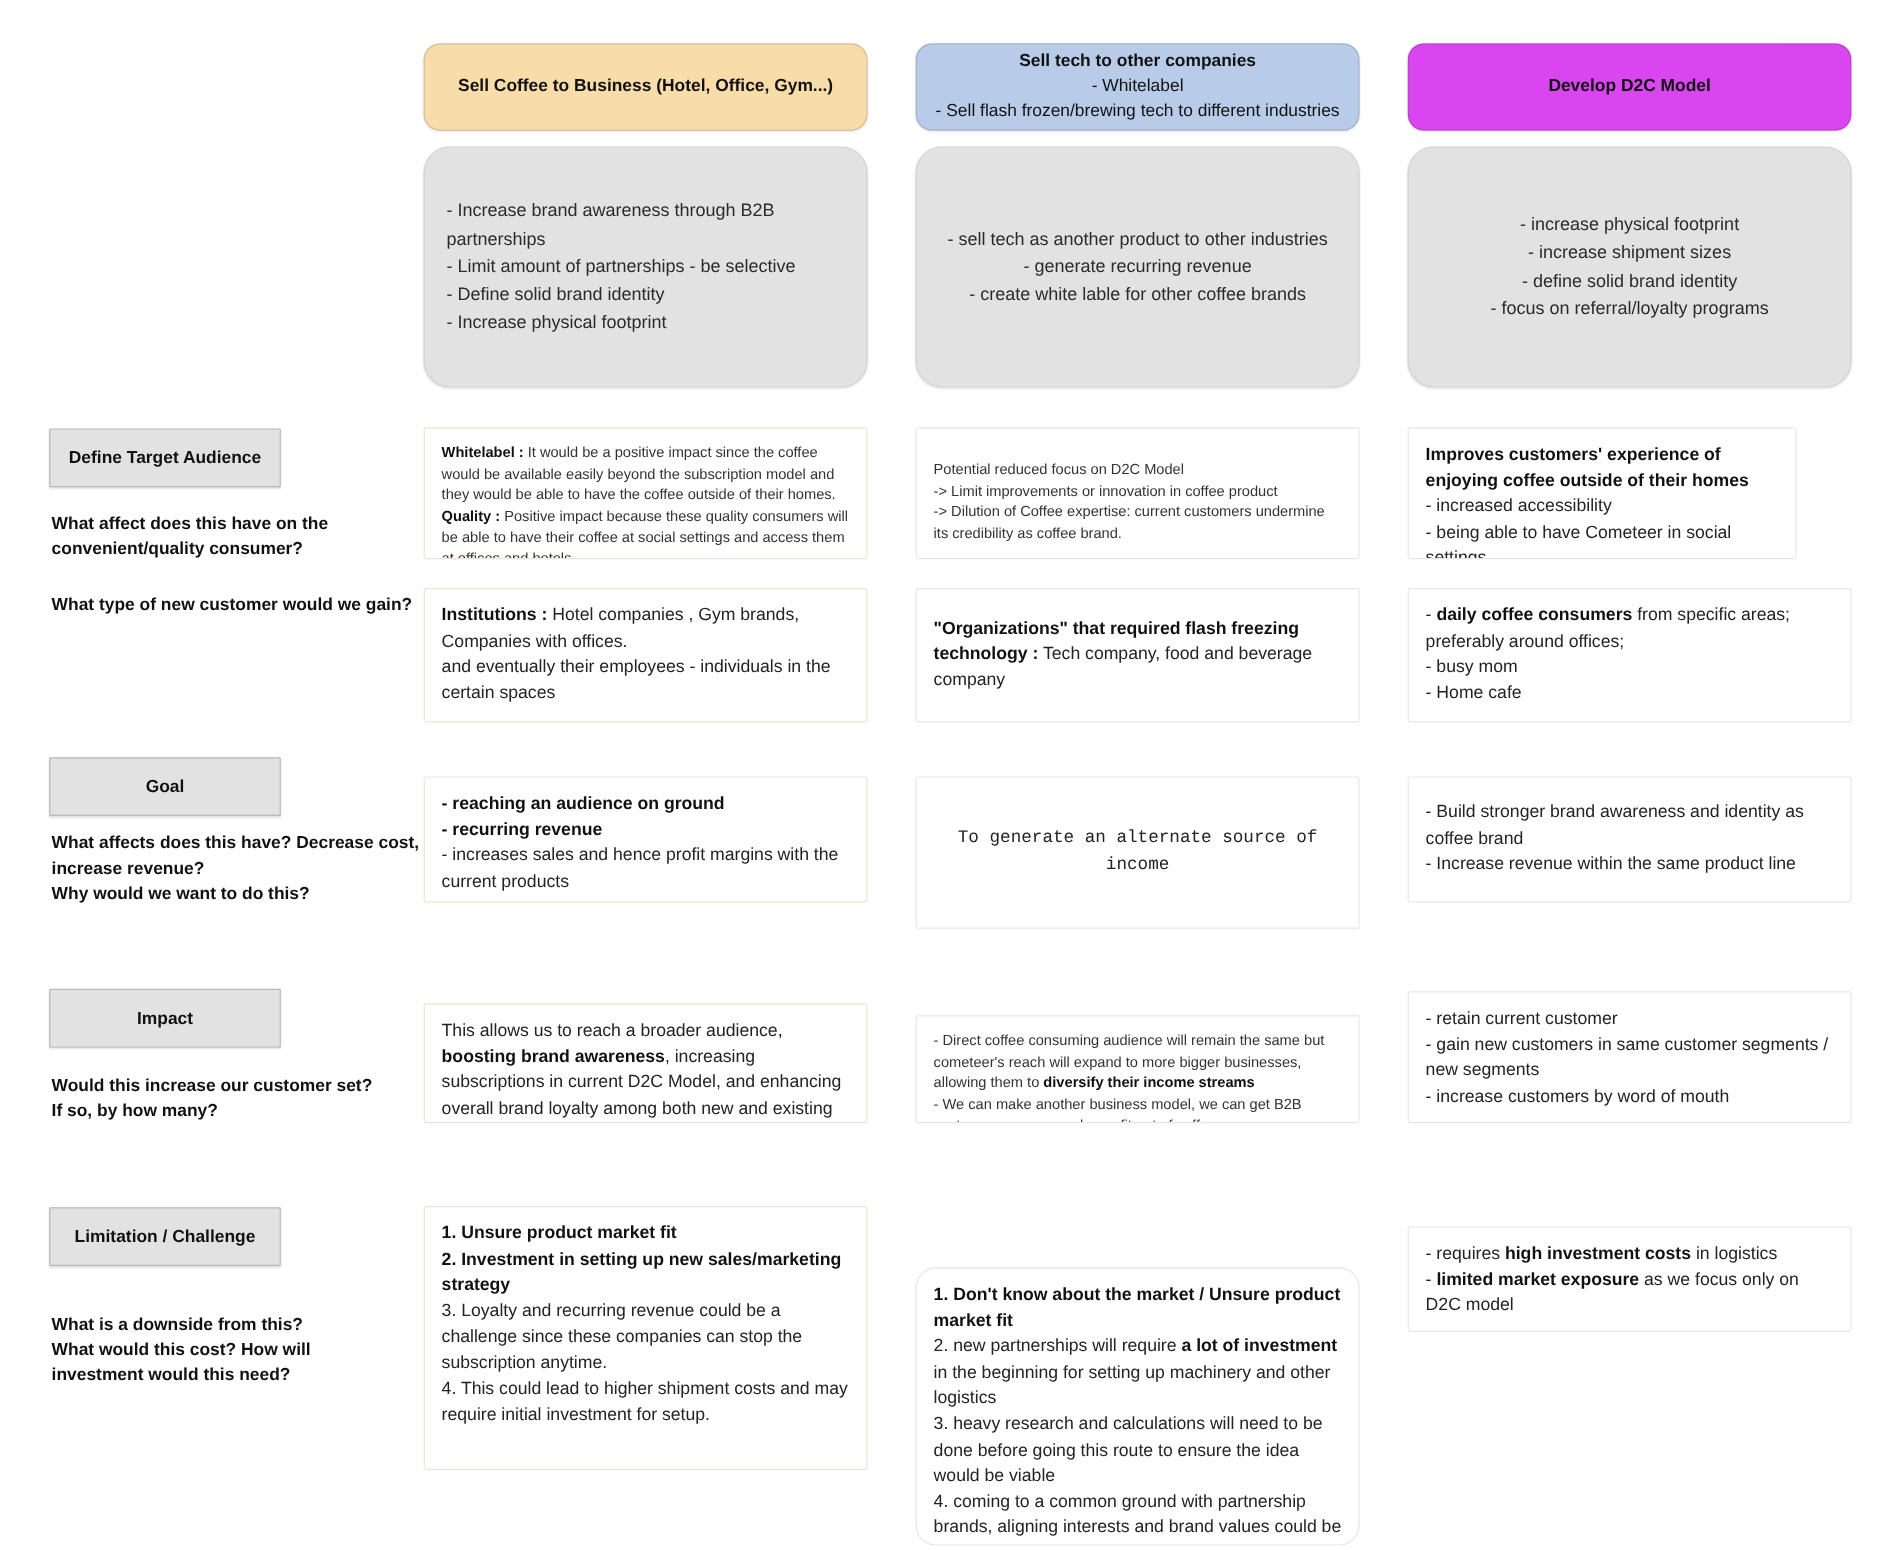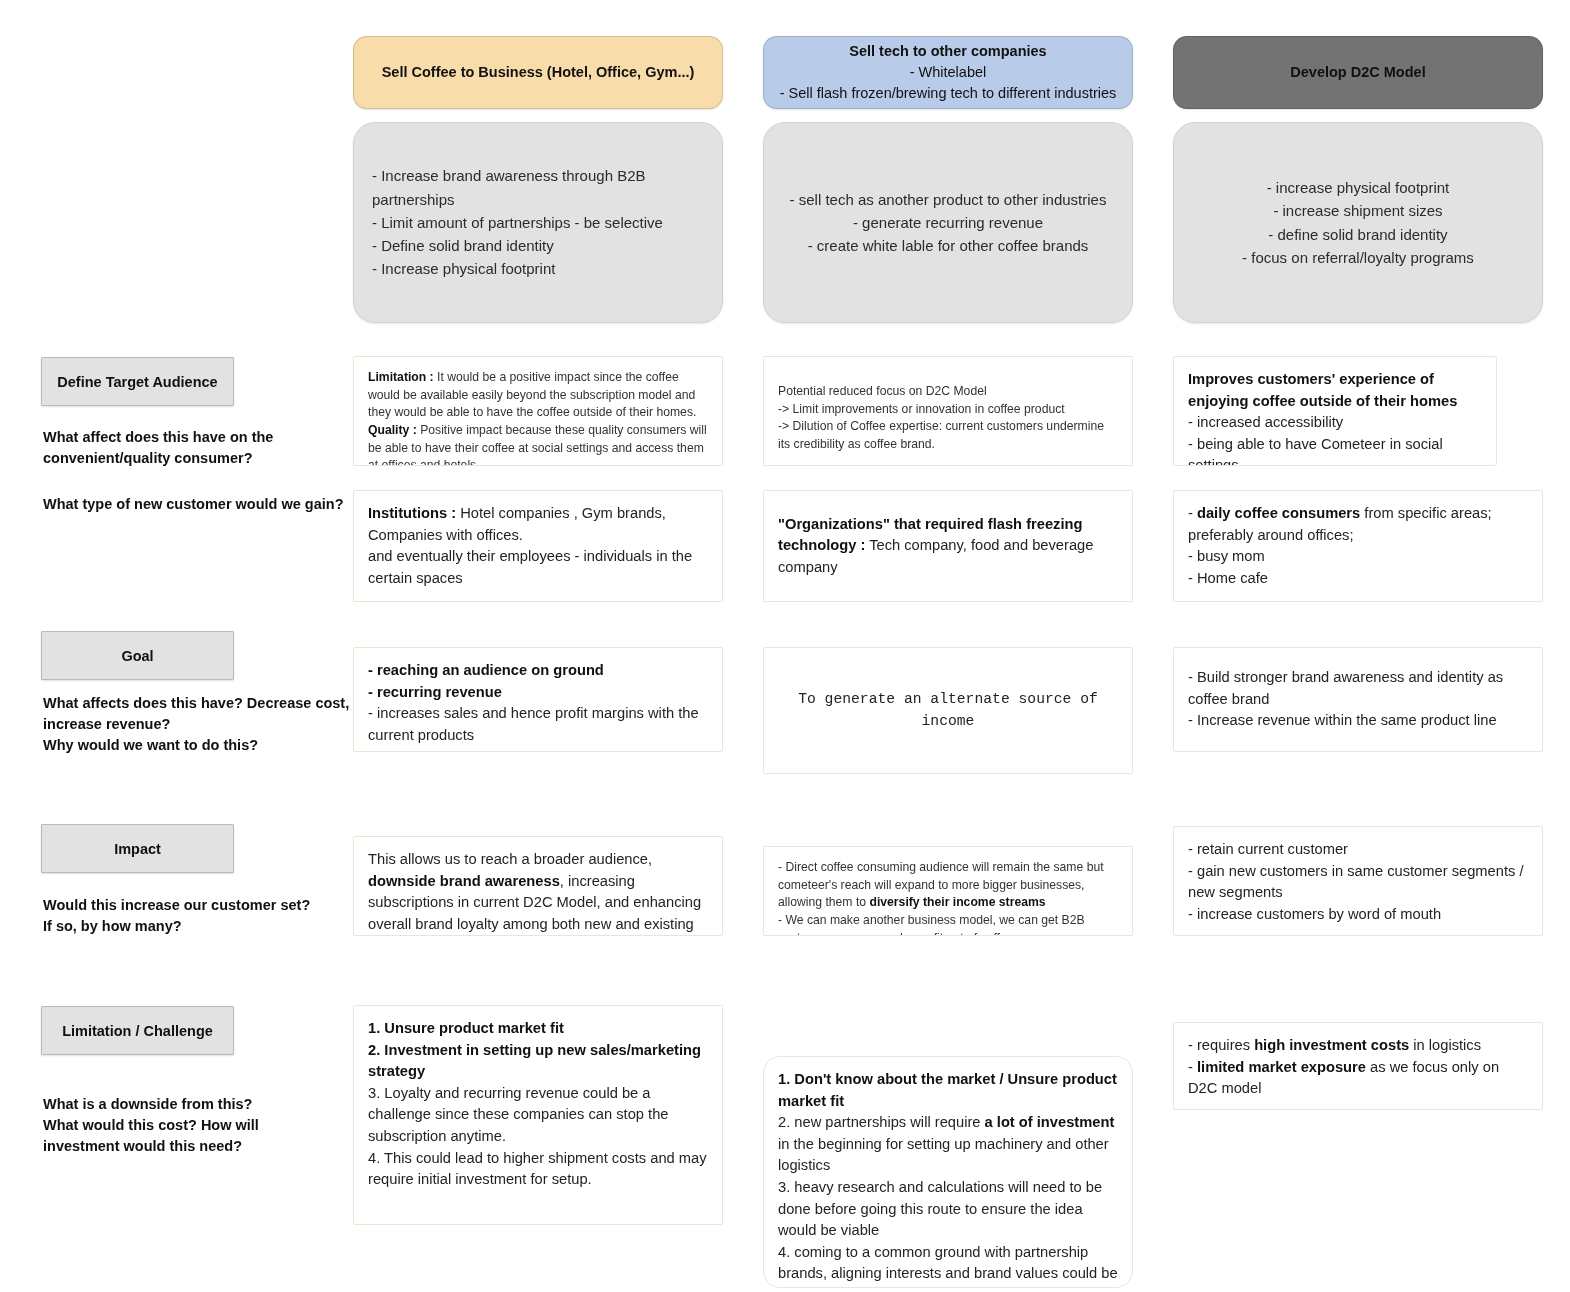--- a/index.html
+++ b/index.html
@@ -104,21 +104,21 @@
   </div>
 
   <div class="abs pill" style="left:763px; top:36px; width:370px; height:73px; background:#b8cce9;text-align:center;">
     <div>
       <span class="ttl">Sell tech to other companies</span><br>
       <span class="sub" style="white-space:pre-line">- Whitelabel
 - Sell flash frozen/brewing tech to different industries</span>
     </div>
   </div>
 
-  <div class="abs pill" style="left:1173px; top:36px; width:370px; height:73px; background:#737373;">
+  <div class="abs pill" style="left:1173px; top:36px; width:370px; height:73px; background:#d946ef;">
     <div>
       <span class="ttl">Develop D2C Model</span>
     </div>
   </div>
 
   <div class="abs greycard" style="left:353px; top:122px; width:370px; height:201px;">
     <div class="inner" style="text-align:left;">- Increase brand awareness through B2B partnerships
 - Limit amount of partnerships - be selective
 - Define solid brand identity
 - Increase physical footprint</div>
@@ -160,21 +160,21 @@
 
   <div class="abs chip" style="left:41px; top:1006px; width:193px; height:49px;">
     <span>Limitation / Challenge</span>
   </div>
   <div class="abs qtext" style="left:43px; top:1094px; width:300px;">What is a downside from this?
 What would this cost? How will
 investment would this need?</div>
 
   <div class="abs cell warm" style="left:353px; top:356px; width:370px; height:110px;">
     <div class="t-small">
-      <span class="b">Limitation :</span><span> It would be a positive impact since the coffee would be available easily beyond the subscription model and they would be able to have the coffee outside of their homes.</span><br>
+      <span class="b">Whitelabel :</span><span> It would be a positive impact since the coffee would be available easily beyond the subscription model and they would be able to have the coffee outside of their homes.</span><br>
       <span class="b">Quality :</span><span> Positive impact because these quality consumers will be able to have their coffee at social settings and access them at offices  and hotels</span>
     </div>
   </div>
 
   <div class="abs cell" style="left:763px; top:356px; width:370px; height:110px;">
     <div class="t-small body" style="margin-top:14px;"> Potential reduced focus on D2C Model
 -&gt; Limit improvements or innovation in coffee product
 -&gt; Dilution of Coffee expertise: current customers undermine its credibility as coffee brand.</div>
   </div>
 
@@ -219,21 +219,21 @@
     <div class="t-normal t-center" style="width:100%;">To generate  an alternate source of income</div>
   </div>
 
   <div class="abs cell vcenter" style="left:1173px; top:647px; width:370px; height:105px;">
     <div class="t-normal body">- Build stronger brand awareness and identity as coffee brand
 - Increase revenue within the same product line</div>
   </div>
 
   <div class="abs cell warm" style="left:353px; top:836px; width:370px; height:100px;">
     <div class="t-normal">
-      <span>This allows us to reach a broader audience, </span><span class="b">downside brand awareness</span><span>, increasing subscriptions in current D2C Model, and enhancing overall brand loyalty among both new and existing customers.</span>
+      <span>This allows us to reach a broader audience, </span><span class="b">boosting brand awareness</span><span>, increasing subscriptions in current D2C Model, and enhancing overall brand loyalty among both new and existing customers.</span>
     </div>
   </div>
 
   <div class="abs cell" style="left:763px; top:846px; width:370px; height:90px;">
     <div class="t-small">
       <span>- Direct coffee consuming audience will remain the same but cometeer's reach will expand to more bigger businesses, allowing them to </span><span class="b">diversify their income streams</span><span class="body">
 - We can make another business model, we can get B2B customers, we can make profit out of coffee</span>
     </div>
   </div>
 

